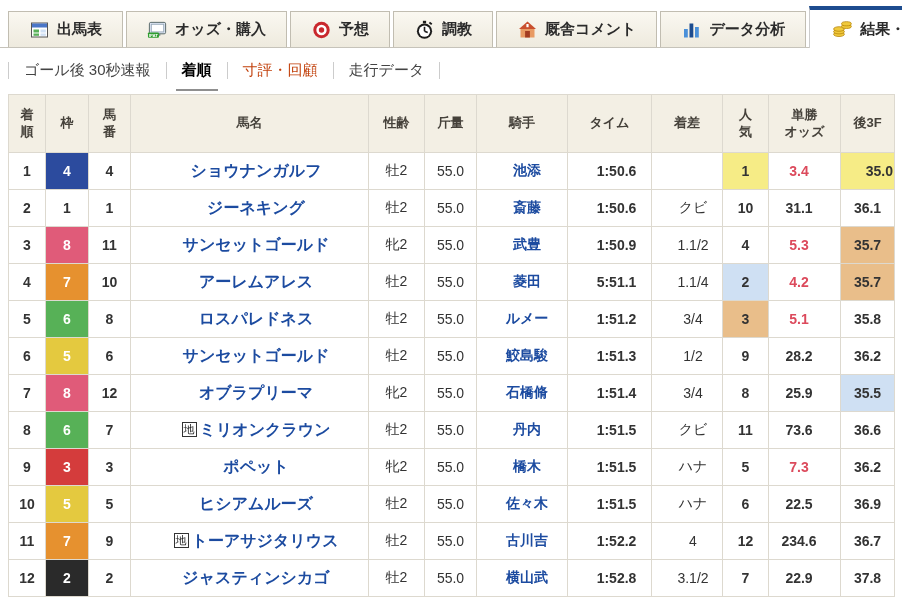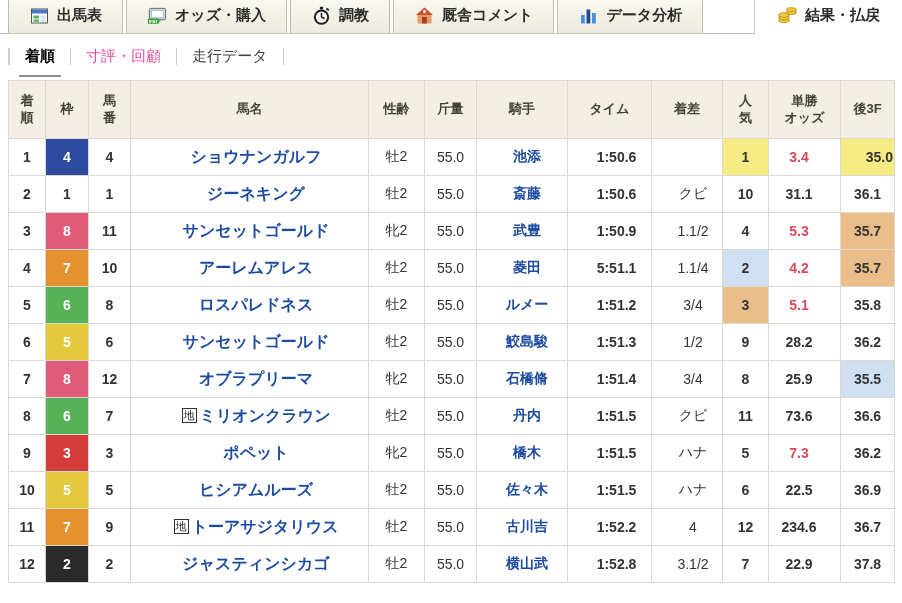--- a/index.html
+++ b/index.html
@@ -6,21 +6,21 @@
   html,body { margin:0; padding:0; }
   body {
     width:902px; height:603px; overflow:hidden;
     background:#ffffff;
     font-family:"Liberation Sans","DejaVu Sans",sans-serif;
     color:#333;
   }
   
   .tabbar {
     display:flex; align-items:flex-end;
-    height:34px; padding-left:8px;
+    height:48px; padding-left:8px;
     border-bottom:1px solid #c6c3ba;
     background:#fff;
   }
   .tab {
     display:flex; align-items:center; gap:7px;
     height:36px; padding:0 20px; margin-right:3px;
     background:linear-gradient(#faf8f1,#eeeade);
     border:1px solid #c1bdb1; border-bottom:none;
     font-size:15px; font-weight:bold; color:#2b2b2b;
     cursor:pointer; white-space:nowrap; text-decoration:none;
@@ -39,21 +39,21 @@
   .subnav {
     display:flex; align-items:center;
     height:44px; padding-left:8px;
     background:#fff;
   }
   .sn-sep { width:1px; height:17px; background:#ccc; }
   .sn-item {
     margin:0 15px; font-size:15px; color:#444;
     cursor:pointer; text-decoration:none; position:relative; white-space:nowrap;
   }
-  .sn-item.muted { color:#ec4899; }
+  .sn-item.muted { color:#c2410c; }
   .sn-item.active { font-weight:bold; color:#000; }
   .sn-item.active::after {
     content:""; position:absolute; left:-6px; right:-6px; bottom:-11px;
     height:2px; background:#8f8f8f;
   }
   
   table.results {
     width:886px; margin:2px 8px 0;
     border-collapse:collapse; table-layout:fixed;
     border:1px solid #c9c6bd; background:#fff;
@@ -123,20 +123,30 @@
             <rect x="8" y="14" width="6" height="2" fill="#788"></rect>
             <rect x="1" y="12.5" width="11.5" height="5.5" rx="1" fill="#2f9e2f"></rect>
             <text x="6.7" y="16.9" font-size="4.6" fill="#fff" text-anchor="middle" font-weight="bold">IPAT</text>
           </svg>
         </span>
         <span>オッズ・購入</span>
       </a>
       <a class="tab">
         <span class="ticon">
           <svg viewBox="0 0 20 20">
+            <circle cx="10" cy="10" r="8.2" fill="#c9282d"></circle>
+            <circle cx="10" cy="10" r="5.2" fill="#fff"></circle>
+            <circle cx="10" cy="10" r="2.7" fill="#c9282d"></circle>
+          </svg>
+        </span>
+        <span>予想</span>
+      </a>
+      <a class="tab">
+        <span class="ticon">
+          <svg viewBox="0 0 20 20">
             <rect x="8.4" y="0.8" width="3.2" height="2.6" fill="#1c1c1c"></rect>
             <rect x="14.6" y="2.4" width="3" height="1.8" transform="rotate(38 16 3.3)" fill="#1c1c1c"></rect>
             <circle cx="10" cy="11.2" r="7.6" fill="#1c1c1c"></circle>
             <circle cx="10" cy="11.2" r="5.6" fill="#fff"></circle>
             <line x1="10" y1="11.2" x2="10" y2="6.8" stroke="#1c1c1c" stroke-width="1.6"></line>
             <line x1="10" y1="11.2" x2="13.2" y2="12.6" stroke="#1c1c1c" stroke-width="1.6"></line>
           </svg>
         </span>
         <span>調教</span>
       </a>
@@ -171,20 +181,21 @@
               <ellipse cx="16.5" cy="7" rx="5.6" ry="2.4"></ellipse>
               <ellipse cx="16.5" cy="4" rx="5.6" ry="2.4"></ellipse>
             </g>
           </svg>
         </span>
         <span>結果・払戻</span>
       </a>
     </nav>
   <nav class="subnav">
       <span class="sn-sep"></span>
+      <a class="sn-item normal">ゴール後 30秒速報</a>
       <span class="sn-sep"></span>
       <a class="sn-item active">着順</a>
       <span class="sn-sep"></span>
       <a class="sn-item muted">寸評・回顧</a>
       <span class="sn-sep"></span>
       <a class="sn-item normal">走行データ</a>
       <span class="sn-sep"></span>
     </nav>
   <table class="results">
     <colgroup>

